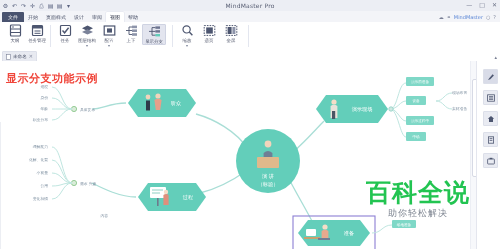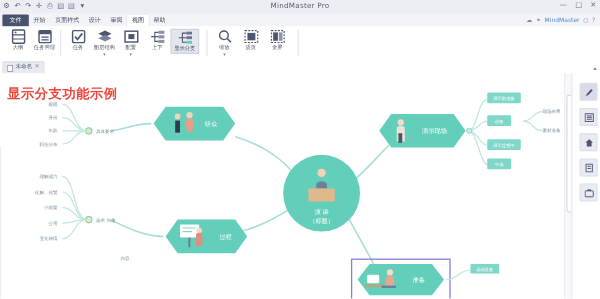--- a/index.html
+++ b/index.html
@@ -381,20 +381,24 @@
       <path class="ln2" d="M72 122 C62 122 62 138 52 138"></path>
       <text class="lft" x="48" y="87.4" text-anchor="end" fill="#8fa3b2">理解能力</text>
       <text class="lft" x="48" y="100.4" text-anchor="end" fill="#8fa3b2">化解、化繁</text>
       <text class="lft" x="48" y="113.4" text-anchor="end" fill="#8fa3b2">小前量</text>
       <text class="lft" x="48" y="126.4" text-anchor="end" fill="#8fa3b2">公用</text>
       <text class="lft" x="48" y="139.4" text-anchor="end" fill="#8fa3b2">变化神情</text>
 
       <text class="lft" x="108" y="156" text-anchor="end" fill="#8fa3b2">内容</text>
     </svg>
 
+    <div class="wm">
+      <div class="big">百科全说</div>
+      <div class="small">助你轻松解决</div>
+    </div>
   </div>
 
   <div class="vscroll">
     <div class="vthumb"></div>
   </div>
 
   <div class="rightbar">
     <div style="position:absolute;right:3px;top:-7px;font-size:5px;color:#7a8095;">▴</div>
     <div class="rbicons">
       <div class="rbi active">

